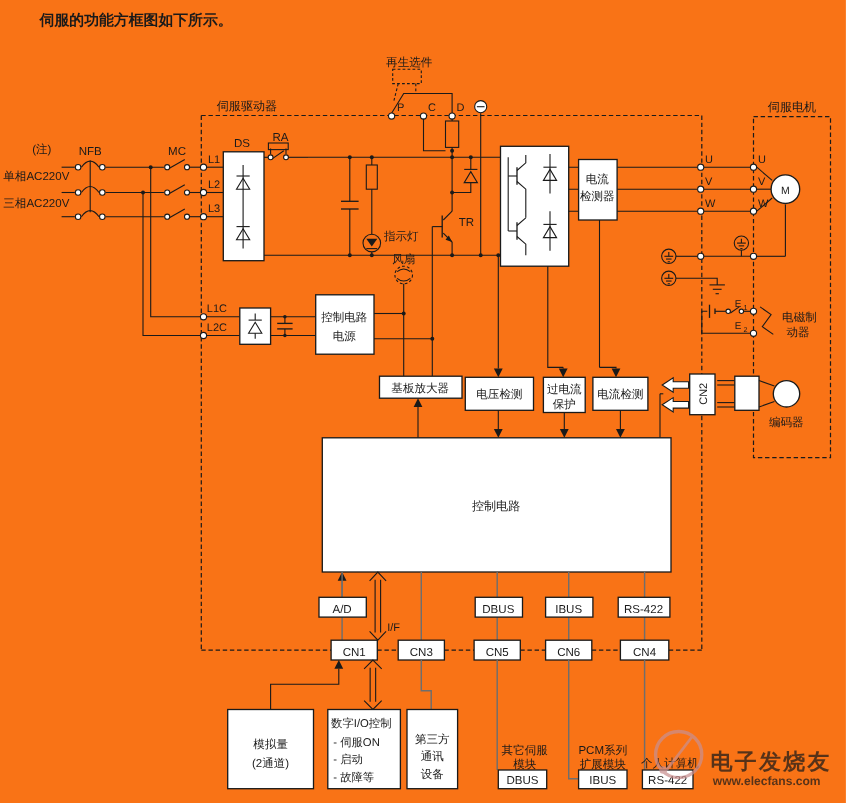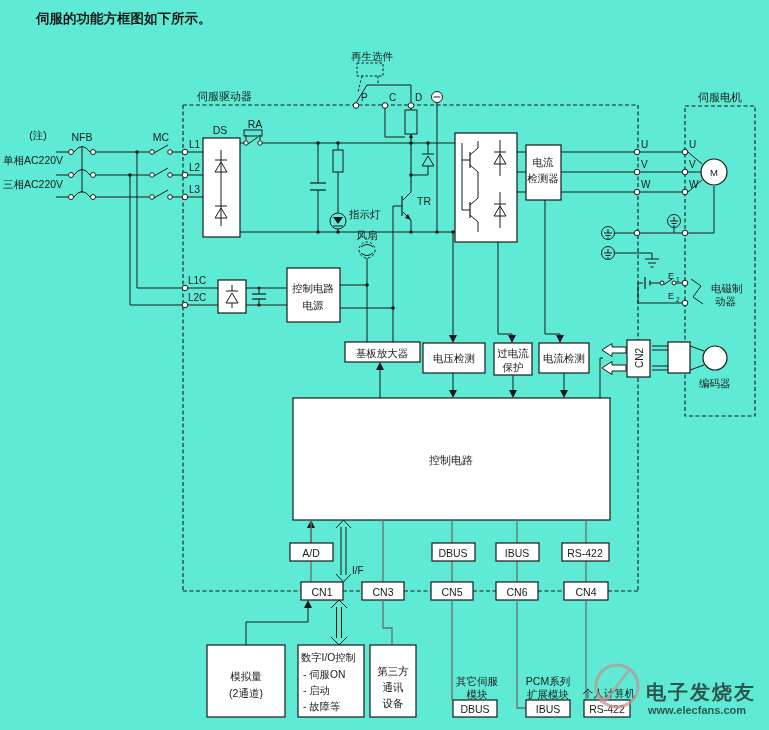--- a/index.html
+++ b/index.html
@@ -1,16 +1,16 @@
 <!DOCTYPE html>
 <html><head>
 <meta charset="utf-8">
 <style>
   html,body{margin:0;padding:0;background:#fff;}
-  .stage{position:relative;width:769px;height:730px;background:#5eead4;overflow:hidden;
+  .stage{position:relative;width:769px;height:730px;background:#f97316;overflow:hidden;
          font-family:"Liberation Sans","DejaVu Sans",sans-serif;}
   svg text{fill:#1a1a1a;font-family:"Liberation Sans","DejaVu Sans",sans-serif;}
   .wire{stroke:#1a1a1a;stroke-width:1;fill:none;}
   .wire2{stroke:#1a1a1a;stroke-width:1.2;fill:none;}
   .gray{stroke:#6e6e6e;stroke-width:1.3;fill:none;}
   .box{stroke:#1a1a1a;stroke-width:1.2;fill:#fff;}
   .dash{stroke:#1a1a1a;stroke-width:1.1;fill:none;stroke-dasharray:4 2.5;}
   .dsh2{stroke:#1a1a1a;stroke-width:1;fill:none;stroke-dasharray:2.5 2;}
   .dot{fill:#1a1a1a;}
   .term{fill:#fff;stroke:#1a1a1a;stroke-width:1;}

